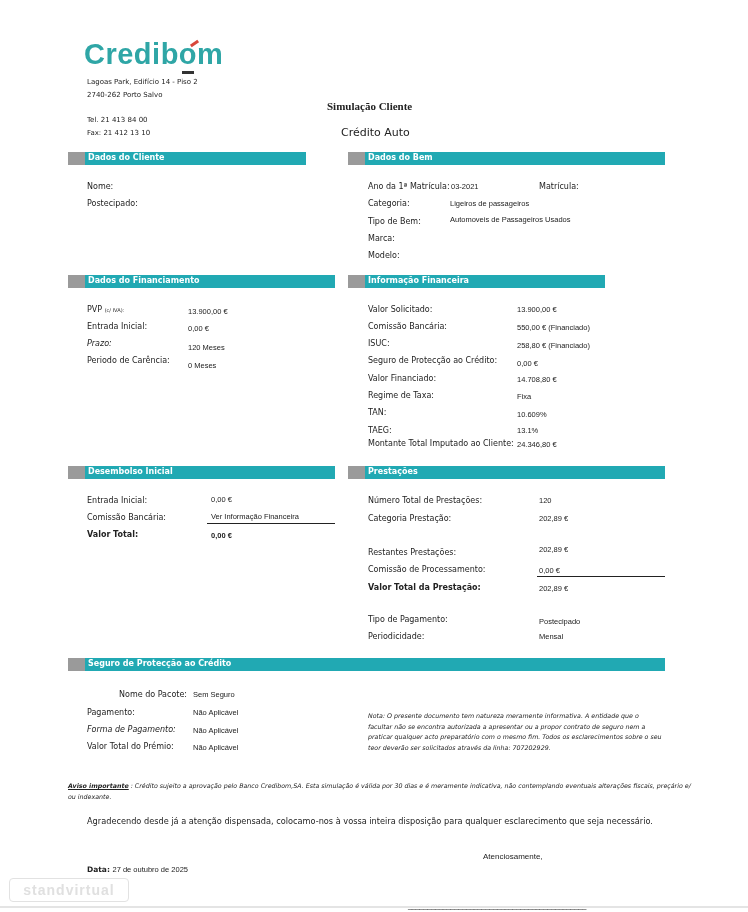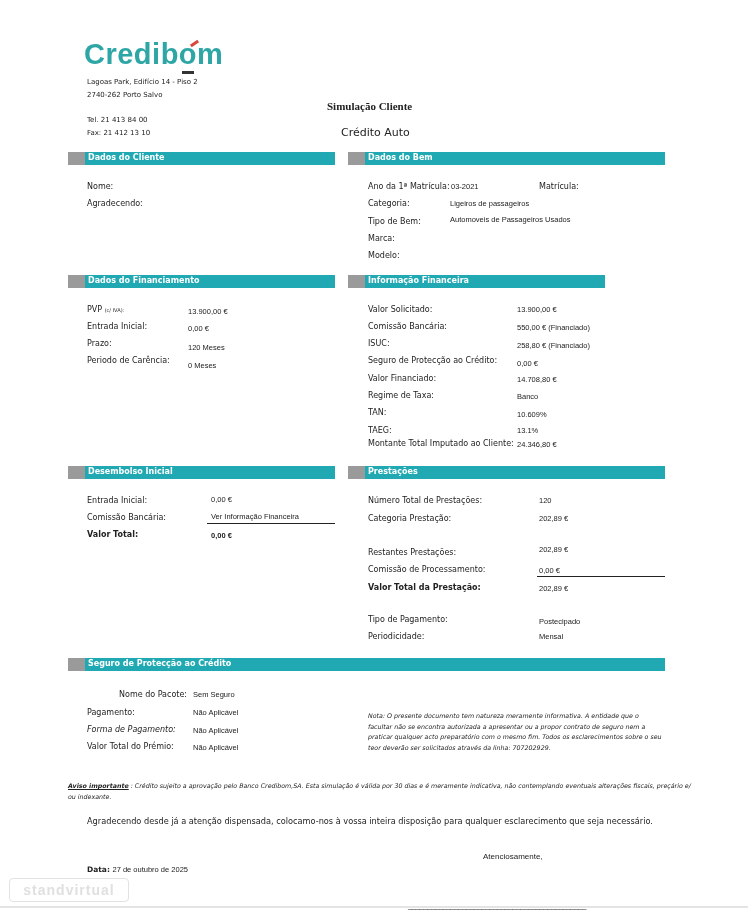--- a/index.html
+++ b/index.html
@@ -39,26 +39,26 @@
   <div>Lagoas Park, Edifício 14 - Piso 2</div>
   <div>2740-262 Porto Salvo</div>
 </div>
 <div class="abs addr" style="left:87px;top:114px;">
   <div>Tel. 21 413 84 00</div>
   <div>Fax: 21 412 13 10</div>
 </div>
 <div class="abs title" style="left:327px;top:100px;">Simulação Cliente</div>
 <div class="abs subtitle" style="left:341px;top:126px;">Crédito Auto</div>
 
-<div class="abs hdr" style="left:68px;top:152px;width:267px;">
+<div class="abs hdr" style="left:68px;top:152px;width:238px;">
   <div class="grey"></div>
     <span>Dados do Cliente</span>
 </div>
 <div class="abs lbl" style="left:87px;top:182px;">Nome:</div>
-<div class="abs lbl" style="left:87px;top:199px;">Agradecendo:</div>
+<div class="abs lbl" style="left:87px;top:199px;">Postecipado:</div>
 
 <div class="abs hdr" style="left:348px;top:152px;width:317px;">
   <div class="grey"></div>
     <span>Dados do Bem</span>
 </div>
 <div class="abs lbl" style="left:368px;top:182px;">Ano da 1ª Matrícula:</div>
 <div class="abs val" style="left:451px;top:182px;">03-2021</div>
 <div class="abs lbl" style="left:539px;top:182px;">Matrícula:</div>
 <div class="abs lbl" style="left:368px;top:199px;">Categoria:</div>
 <div class="abs val" style="left:450px;top:199px;">Ligeiros de passageiros</div>
@@ -70,41 +70,41 @@
 <div class="abs hdr" style="left:68px;top:275px;width:267px;">
   <div class="grey"></div>
     <span>Dados do Financiamento</span>
 </div>
 <div class="abs lbl" style="left:87px;top:305px;">
   <span>PVP</span> <span style="font-size:5px;">(c/ IVA):</span>
 </div>
 <div class="abs val" style="left:188px;top:307px;">13.900,00 €</div>
 <div class="abs lbl" style="left:87px;top:322px;">Entrada Inicial:</div>
 <div class="abs val" style="left:188px;top:324px;">0,00 €</div>
-<div class="abs lbl" style="left:87px;top:339px;">Prazo:</div>
+<div class="abs lbl" style="left:87px;top:339px;font-style:italic;">Prazo:</div>
 <div class="abs val" style="left:188px;top:343px;">120 Meses</div>
 <div class="abs lbl" style="left:87px;top:356px;">Periodo de Carência:</div>
 <div class="abs val" style="left:188px;top:361px;">0 Meses</div>
 
 <div class="abs hdr" style="left:348px;top:275px;width:257px;">
   <div class="grey"></div>
     <span>Informação Financeira</span>
 </div>
 <div class="abs lbl" style="left:368px;top:305px;">Valor Solicitado:</div>
 <div class="abs val" style="left:517px;top:305px;">13.900,00 €</div>
 <div class="abs lbl" style="left:368px;top:322px;">Comissão Bancária:</div>
 <div class="abs val" style="left:517px;top:323px;">550,00 € (Financiado)</div>
 <div class="abs lbl" style="left:368px;top:339px;">ISUC:</div>
 <div class="abs val" style="left:517px;top:341px;">258,80 € (Financiado)</div>
 <div class="abs lbl" style="left:368px;top:356px;">Seguro de Protecção ao Crédito:</div>
 <div class="abs val" style="left:517px;top:359px;">0,00 €</div>
 <div class="abs lbl" style="left:368px;top:374px;">Valor Financiado:</div>
 <div class="abs val" style="left:517px;top:375px;">14.708,80 €</div>
 <div class="abs lbl" style="left:368px;top:391px;">Regime de Taxa:</div>
-<div class="abs val" style="left:517px;top:392px;">Banco</div>
+<div class="abs val" style="left:517px;top:392px;">Fixa</div>
 <div class="abs lbl" style="left:368px;top:408px;">TAN:</div>
 <div class="abs val" style="left:517px;top:410px;">10.609%</div>
 <div class="abs lbl" style="left:368px;top:426px;">TAEG:</div>
 <div class="abs val" style="left:517px;top:426px;">13.1%</div>
 <div class="abs lbl" style="left:368px;top:439px;">Montante Total Imputado ao Cliente:</div>
 <div class="abs val" style="left:517px;top:440px;">24.346,80 €</div>
 
 <div class="abs hdr" style="left:68px;top:466px;width:267px;">
   <div class="grey"></div>
     <span>Desembolso Inicial</span>

